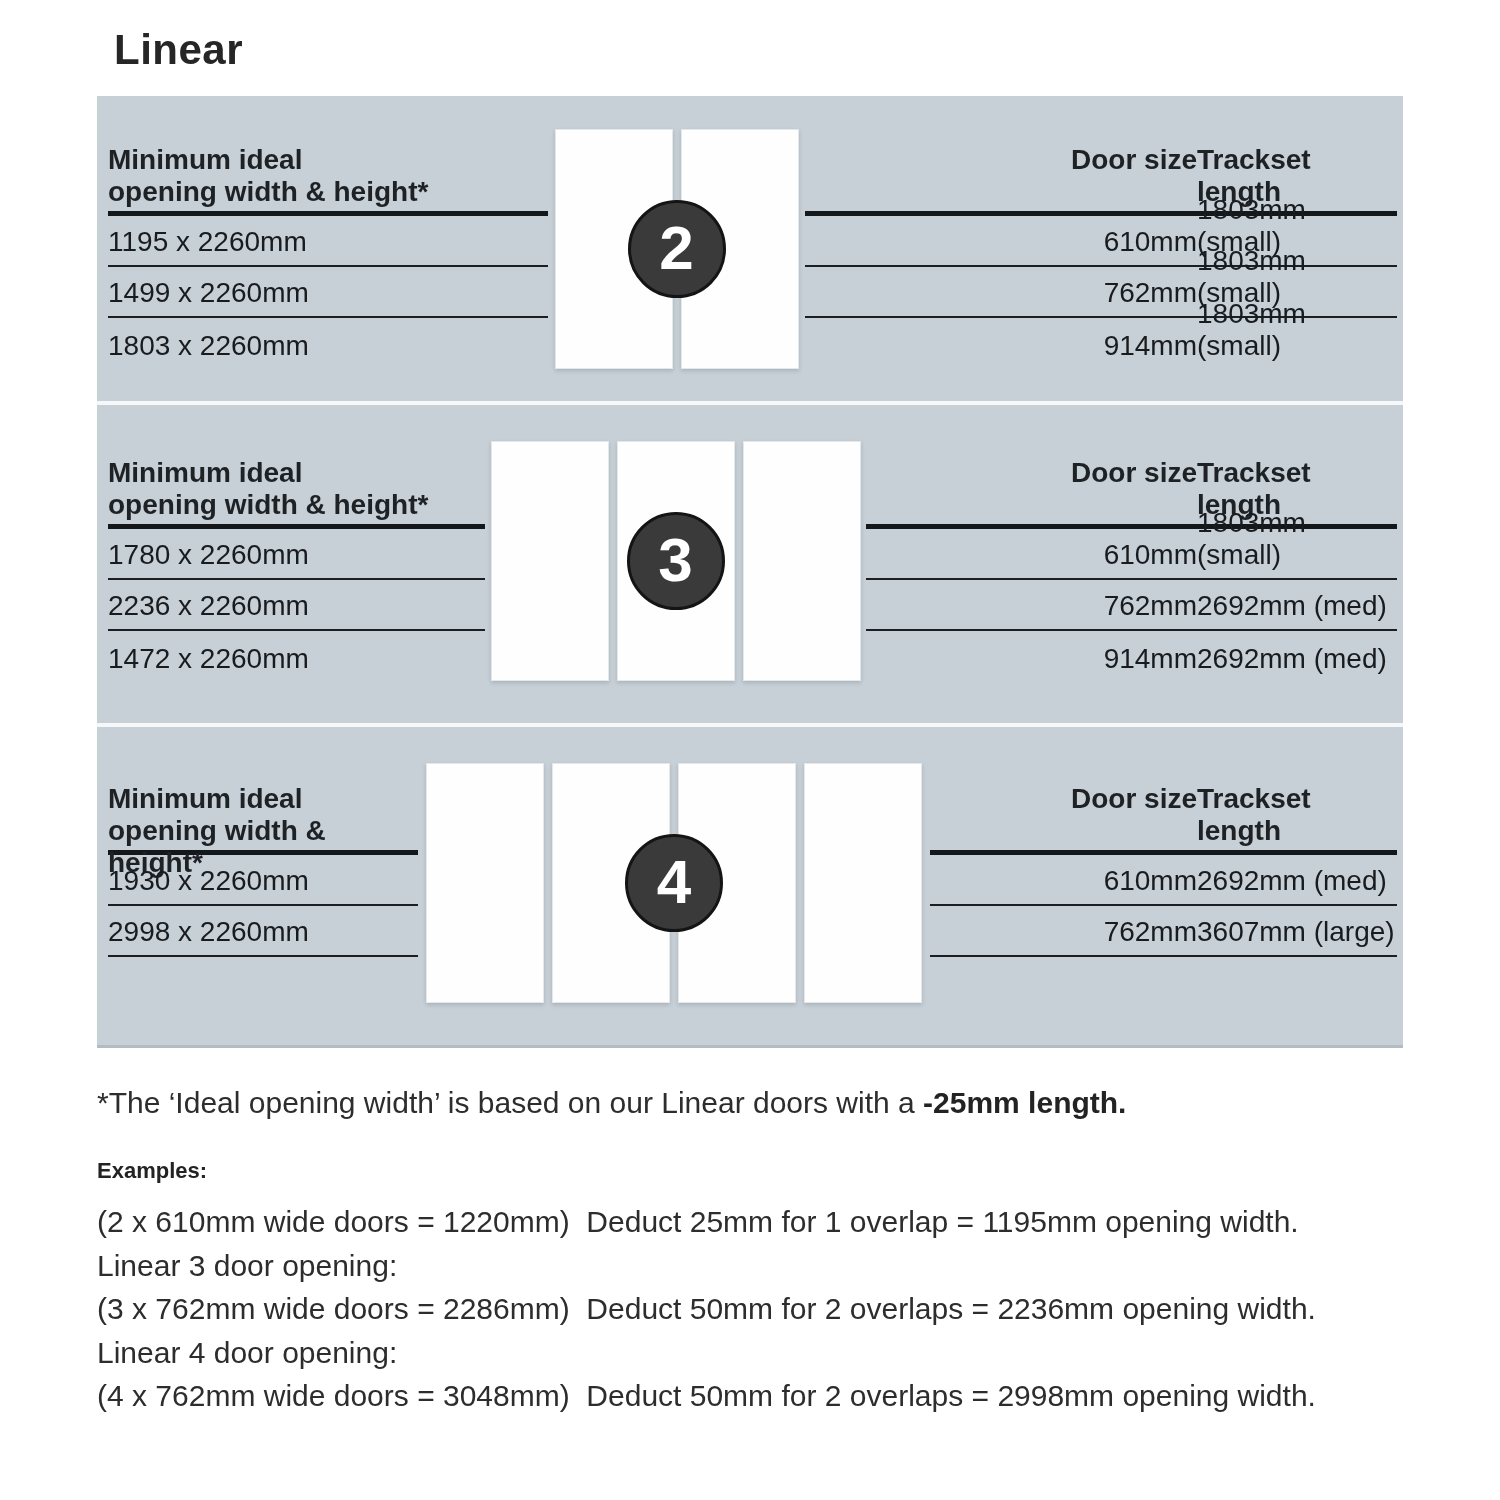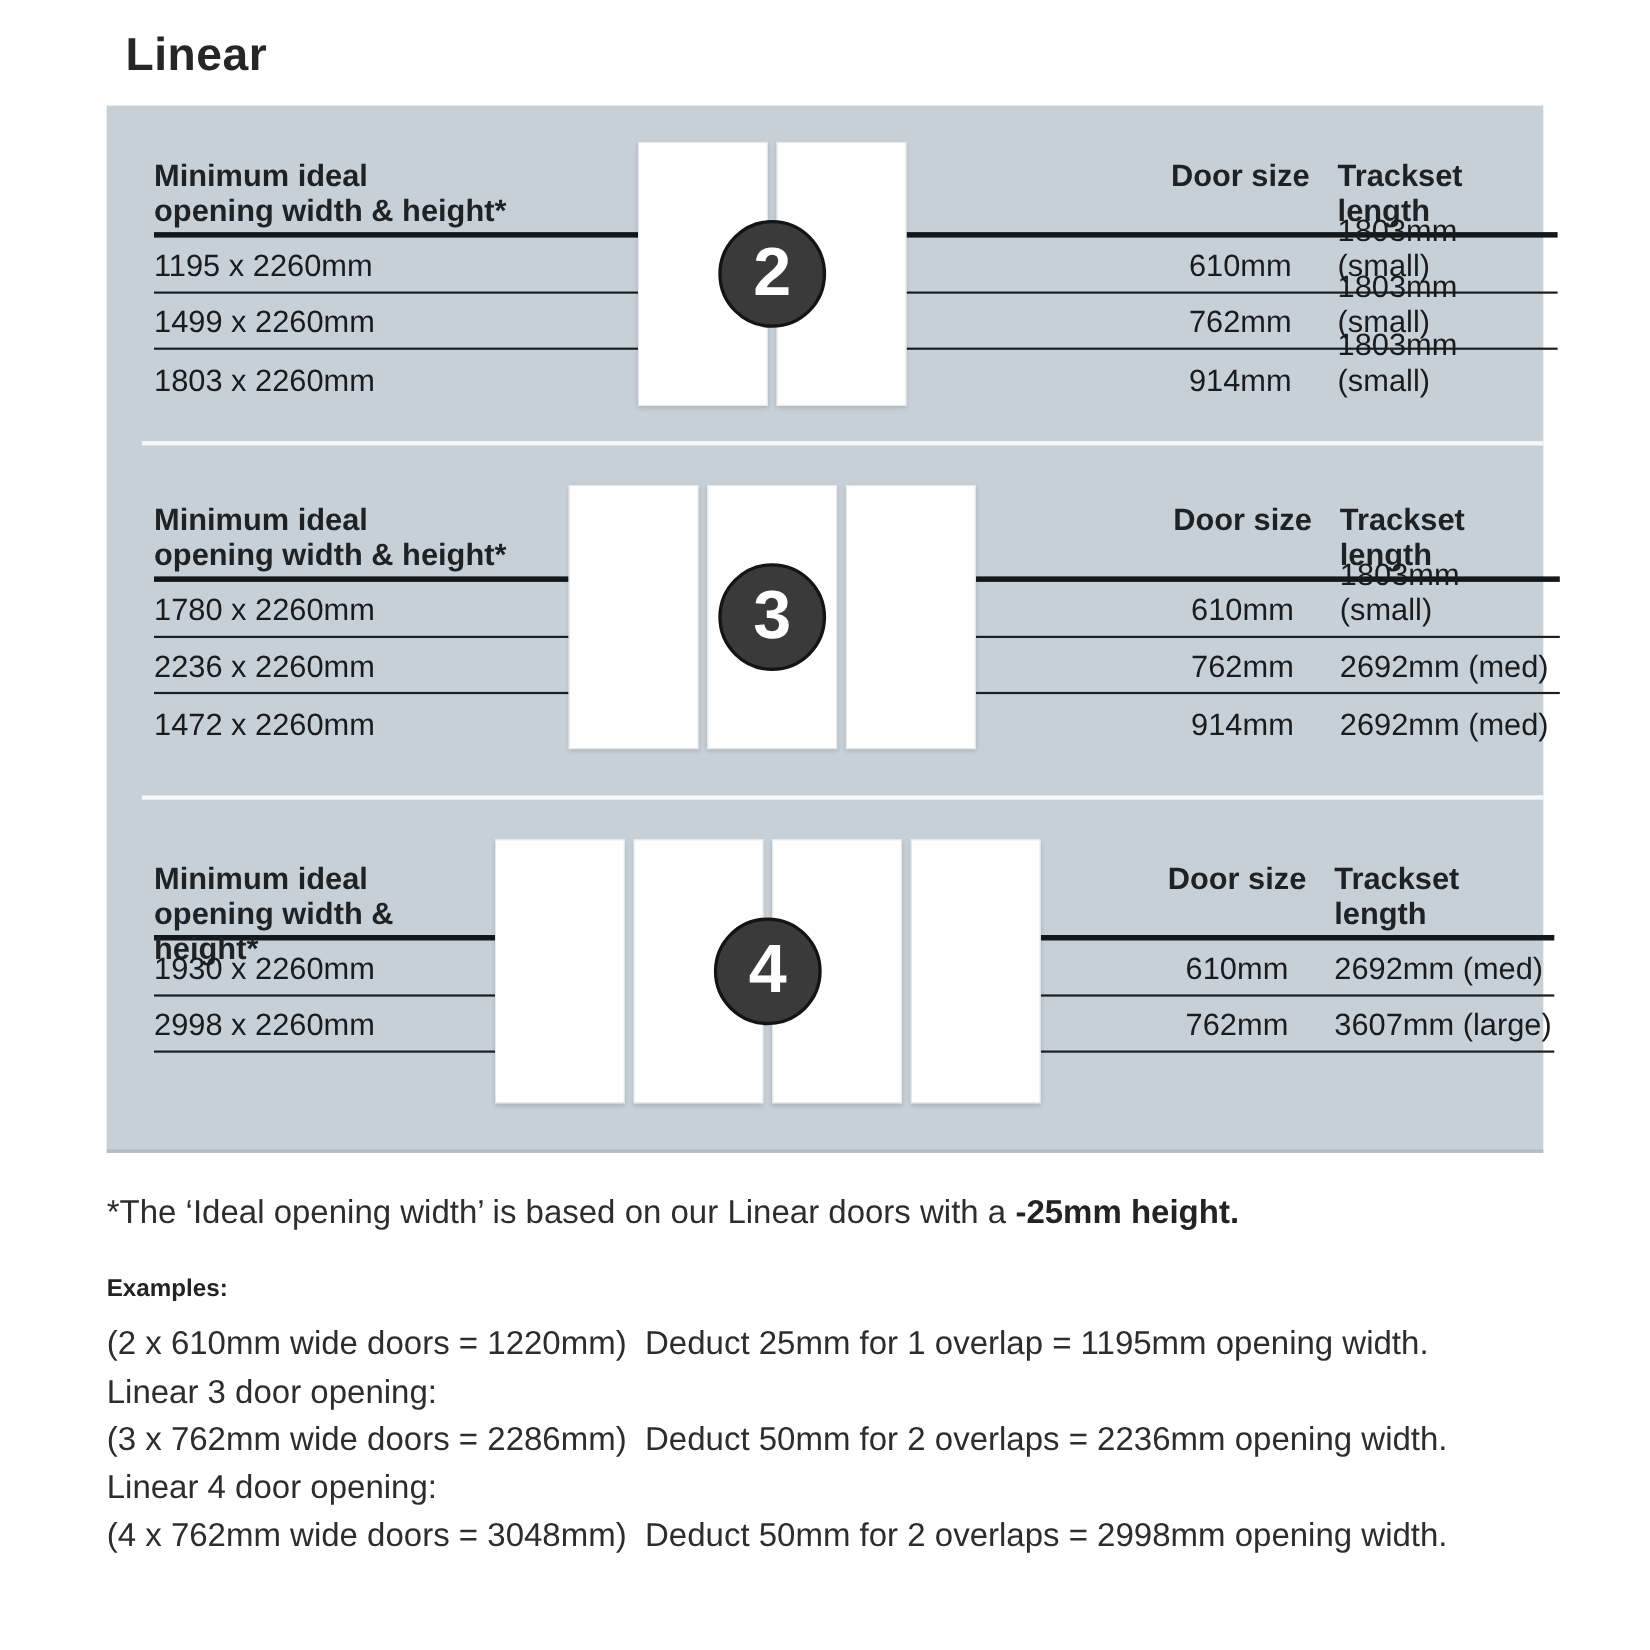--- a/index.html
+++ b/index.html
@@ -7,21 +7,21 @@
   .page {
     position:relative; width:1500px; height:1500px; background:#ffffff;
     font-family:"Liberation Sans","DejaVu Sans",sans-serif; color:#1c1c1c; overflow:hidden;
   }
   .title {
     position:absolute; left:114px; top:26px;
     font-size:42px; font-weight:700; color:#262626; letter-spacing:.5px;
   }
   .panel {
     position:absolute; left:97px; top:96px; width:1306px; height:952px;
-    background:var(--panel-bg,#c7cfd7); border-bottom:3px solid #b4bcc3;padding-left:32px;
+    background:var(--panel-bg,#c7cfd7); border-bottom:3px solid #b4bcc3;
   }
   .sec { display:flex; width:100%; }
   .sec-1 { height:305px; }
   .sec-2 { height:322px; border-top:4px solid #f5f7f8; }
   .sec-3 { height:325px; border-top:4px solid #f5f7f8; }
 
   .ltable { margin-left:11px; flex:none; }
   .rtable { margin-right:6px; flex:none; }
   .sec-1 .ltable { width:440px; padding-top:48px; }
   .sec-1 .rtable { width:592px; padding-top:48px; }
@@ -33,21 +33,21 @@
   .thead { height:67px; }
   .lhead-line { font-size:28px; font-weight:700; line-height:32px; color:#1e2225; }
   .rhead { font-size:28px; font-weight:700; color:#1e2225; }
   .divider-thick { height:5px; background:#15181b; }
   .trow {
     height:51px; display:flex; align-items:flex-end; padding-bottom:7px;
     border-bottom:2px solid #1b1f22; font-size:28px; color:#191c1e;
   }
   .trow.noline { border-bottom:none; }
   .rrow { display:flex; justify-content:flex-end; }
-  .cell-door { width:177px; text-align:center; }
+  .cell-door { width:177px; text-align:right; }
   .cell-track { width:200px; text-align:left; }
 
   .diagram { flex:1; position:relative; display:flex; flex-direction:column; align-items:center; }
   .doors { display:flex; gap:8px; }
   .sec-1 .doors { margin-top:33px; }
   .sec-2 .doors { margin-top:36px; }
   .sec-3 .doors { margin-top:36px; }
   .door {
     width:118px; height:240px; background:#fefefe;
     border:1px solid #e4e8ea; box-shadow:0 2px 4px rgba(40,50,60,.18);
@@ -209,21 +209,21 @@
         </div>
         <div class="trow rrow">
           <span class="cell-door">762mm</span>
           <span class="cell-track">3607mm (large)</span>
         </div>
       </div>
     </section>
 
   </div>
 
-  <p class="footnote"><span>*The ‘Ideal opening width’ is based on our Linear doors with a </span><b>-25mm height.</b></p>
+  <p class="footnote"><span>*The ‘Ideal opening width’ is based on our Linear doors with a </span><b>-25mm length.</b></p>
 
   <div class="examples-heading">Examples:</div>
 
   <div class="examples">
     <div class="example-detail">(2 x 610mm wide doors = 1220mm)  Deduct 25mm for 1 overlap = 1195mm opening width.</div>
     <div class="example-label">Linear 3 door opening:</div>
     <div class="example-detail">(3 x 762mm wide doors = 2286mm)  Deduct 50mm for 2 overlaps = 2236mm opening width.</div>
     <div class="example-label">Linear 4 door opening:</div>
     <div class="example-detail">(4 x 762mm wide doors = 3048mm)  Deduct 50mm for 2 overlaps = 2998mm opening width.</div>
   </div>

